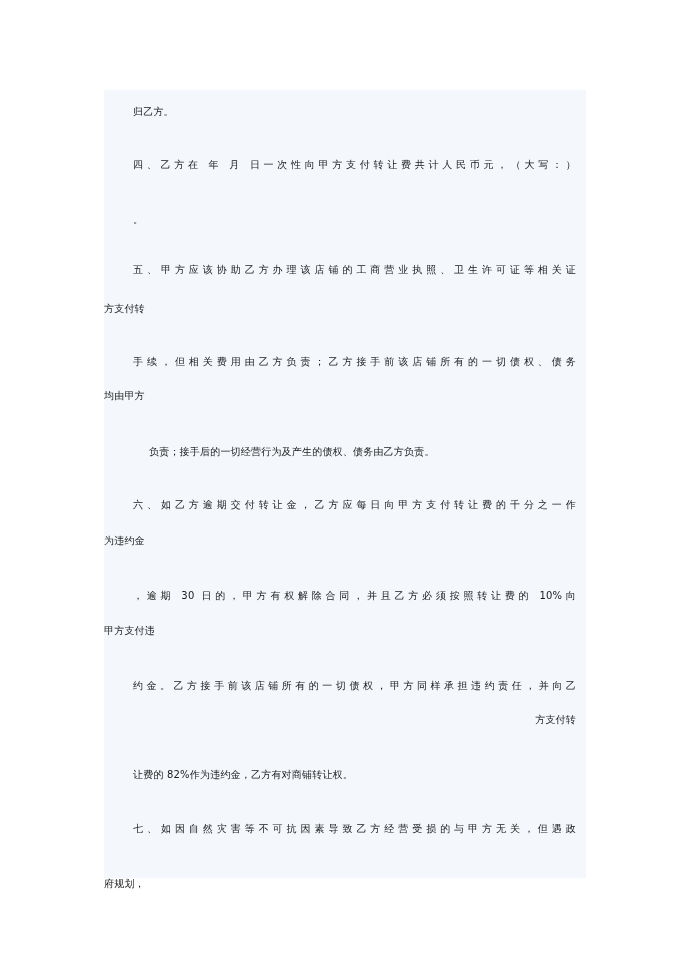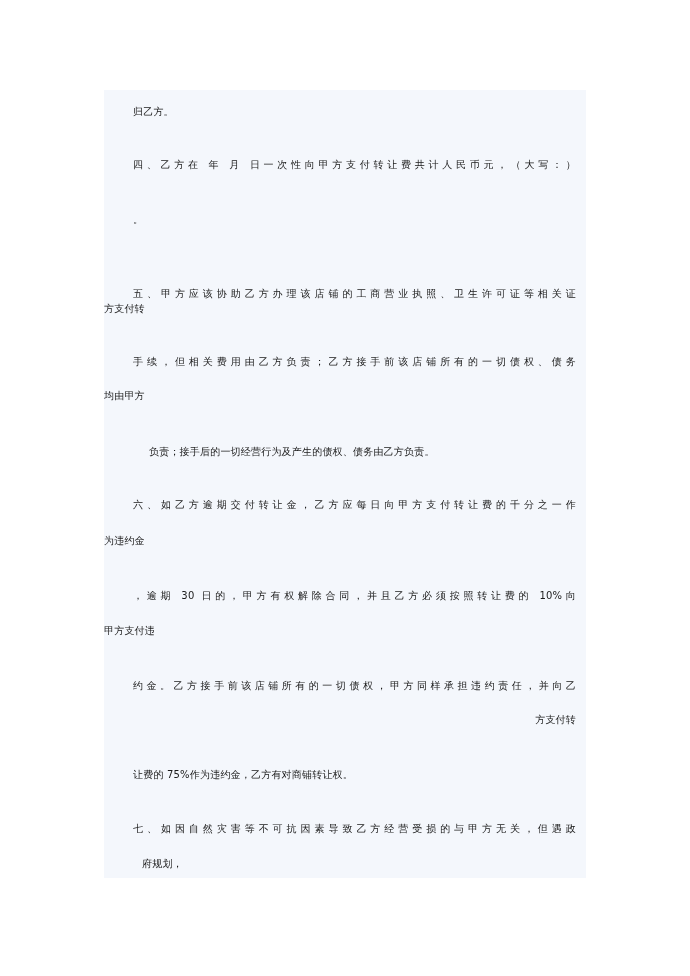--- a/index.html
+++ b/index.html
@@ -42,27 +42,27 @@
       text-align-last: justify;
     }
   </style>
 </head>
 <body>
 
 <div class="page-block" style="background: rgb(244, 247, 252); color: rgb(26, 26, 26);">
   <div class="line indent" id="l0" style="top: 12px;">归乙方。</div>
   <div class="line indent justify" id="l1" style="top: 65px;">四、乙方在 年 月 日一次性向甲方支付转让费共计人民币元，（大写：）</div>
   <div class="line indent" id="l2" style="top: 120px;">。</div>
-  <div class="line indent justify" id="l3" style="top: 170px; margin-top: 24px;">五、甲方应该协助乙方办理该店铺的工商营业执照、卫生许可证等相关证</div>
+  <div class="line indent justify" id="l3" style="top: 170px;">五、甲方应该协助乙方办理该店铺的工商营业执照、卫生许可证等相关证</div>
   <div class="line" id="l4" style="top: 209px;">方支付转</div>
   <div class="line indent justify" id="l5" style="top: 262px;">手续，但相关费用由乙方负责；乙方接手前该店铺所有的一切债权、债务</div>
   <div class="line" id="l6" style="top: 296px;">均由甲方</div>
   <div class="line indent" id="l7" style="top: 352px; margin-left: 16px;">负责；接手后的一切经营行为及产生的债权、债务由乙方负责。</div>
   <div class="line indent justify" id="l8" style="top: 405px;">六、如乙方逾期交付转让金，乙方应每日向甲方支付转让费的千分之一作</div>
   <div class="line" id="l9" style="top: 441px;">为违约金</div>
   <div class="line indent justify" id="l10" style="top: 496px;">，逾期 30 日的，甲方有权解除合同，并且乙方必须按照转让费的 10%向</div>
   <div class="line" id="l11" style="top: 531px;">甲方支付违</div>
   <div class="line indent justify" id="l12" style="top: 586px;">约金。乙方接手前该店铺所有的一切债权，甲方同样承担违约责任，并向乙</div>
   <div class="line" id="l13" style="top: 620px; text-align: right;">方支付转</div>
-  <div class="line indent" id="l14" style="top: 675px;">让费的 75%作为违约金，乙方有对商铺转让权。</div>
+  <div class="line indent" id="l14" style="top: 675px;">让费的 82%作为违约金，乙方有对商铺转让权。</div>
   <div class="line indent justify" id="l15" style="top: 729px;">七、如因自然灾害等不可抗因素导致乙方经营受损的与甲方无关，但遇政</div>
-  <div class="line" id="l16" style="top: 764px; margin-left: 38px;">府规划，</div>
+  <div class="line" id="l16" style="top: 784px;">府规划，</div>
 </div>
 
 </body></html>

